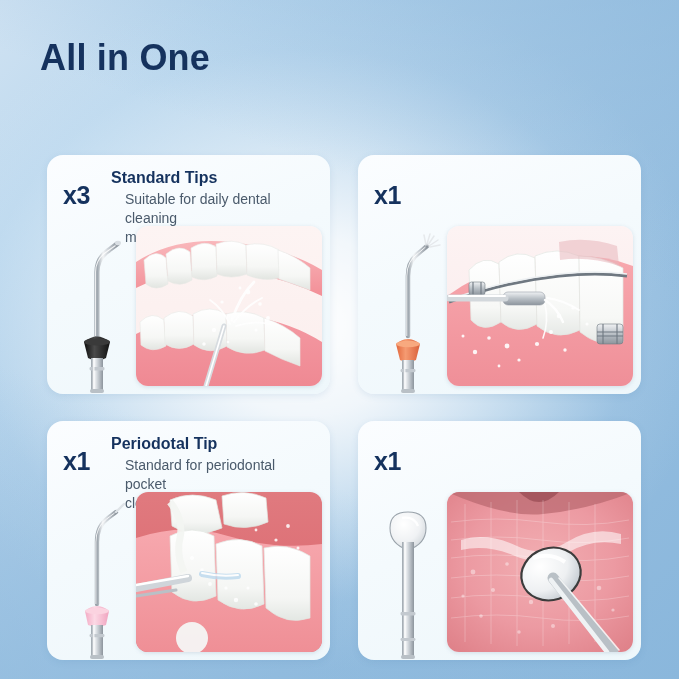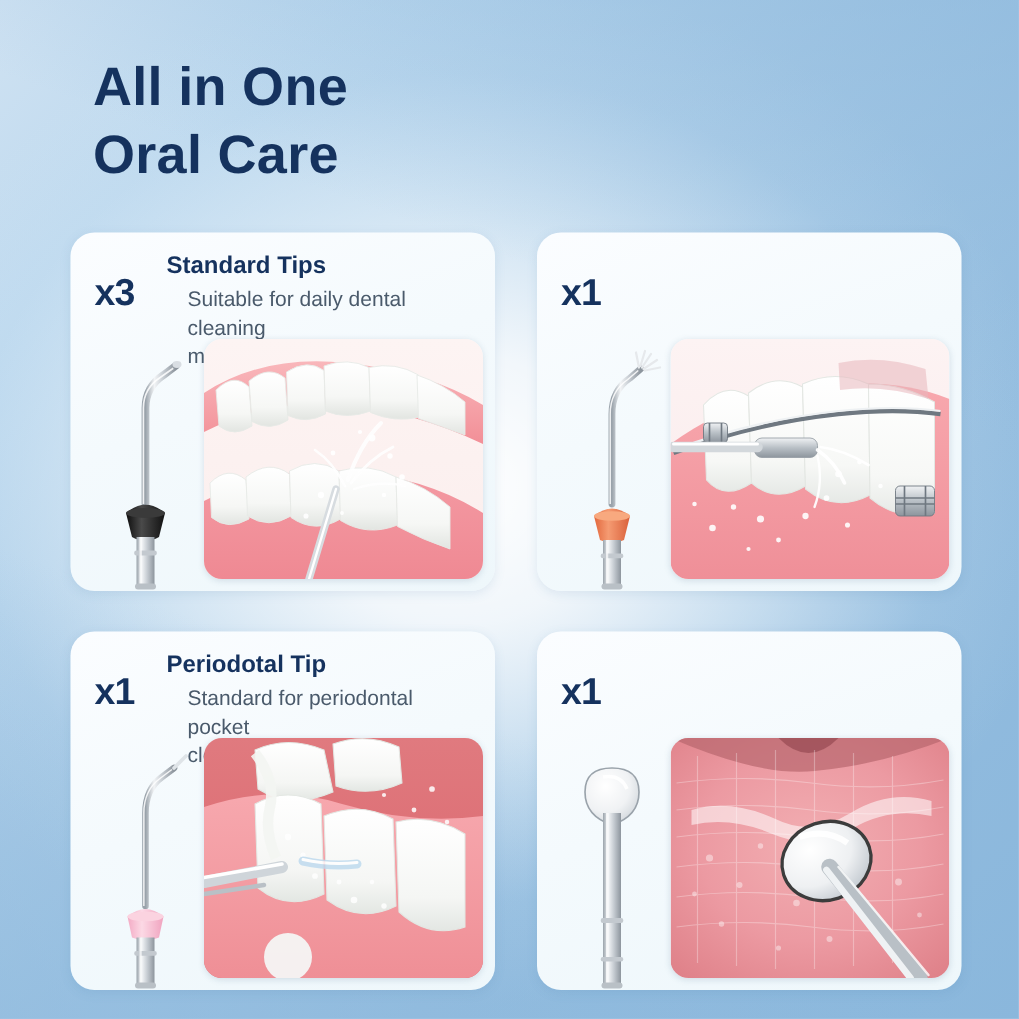--- a/index.html
+++ b/index.html
@@ -29,23 +29,24 @@
     position:absolute; inset:0;
     background:
       linear-gradient(200deg, rgba(138,183,220,0.55) 0%, rgba(255,255,255,0) 32%),
       linear-gradient(20deg, rgba(138,183,220,0.50) 0%, rgba(255,255,255,0) 34%);
     pointer-events:none;
   }
 
   
   #heading {
     position: absolute;
-    left: 62px;
+    left: 40px;
     top: 36px;
     z-index: 5;
+    text-align: right;
   }
   .headline {
     color: #15325e;
     font-size: 36px;
     font-weight: bold;
     line-height: 1.24;
     letter-spacing: 0.2px;
     white-space: nowrap;
   }
 
@@ -130,21 +131,20 @@
   }
   .photo svg { display:block; width:100%; height:100%; }
 </style>
 </head>
 <body>
 
 <div id="page">
 
   <div id="heading">
     <div class="headline">All in One</div>
-    <div class="headline">Oral Care</div>
   </div>
 
   <div id="cards">
 
     <div class="card">
       <div class="card-head">
         <div class="qty">x3</div>
         <div class="head-text">
           <div class="tip-title">Standard Tips</div>
           <div class="tip-desc">Suitable for daily dental cleaning

